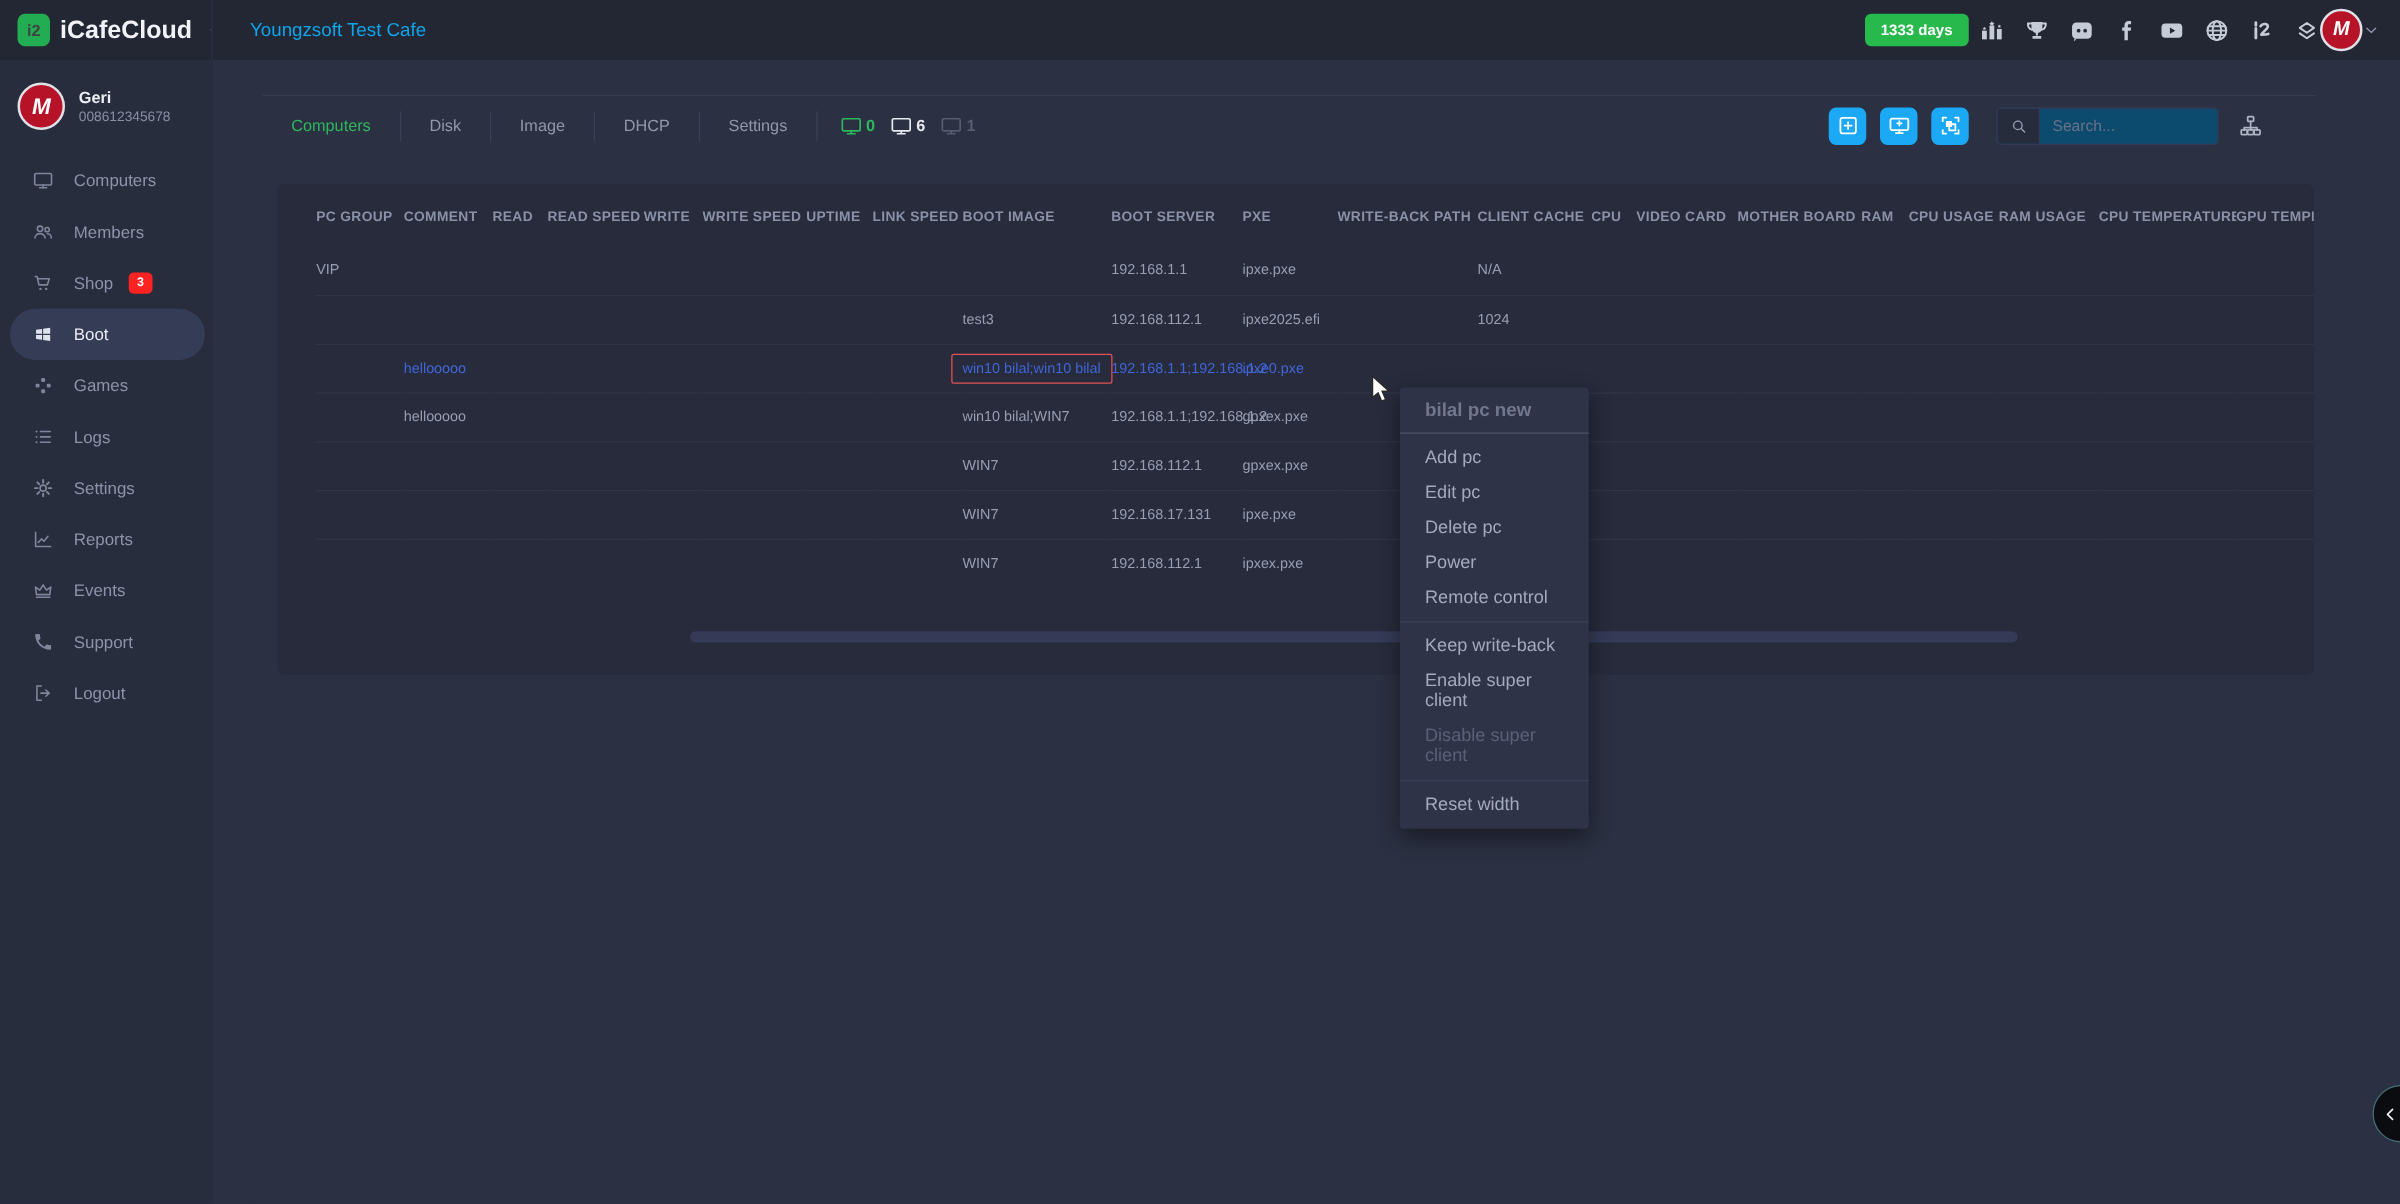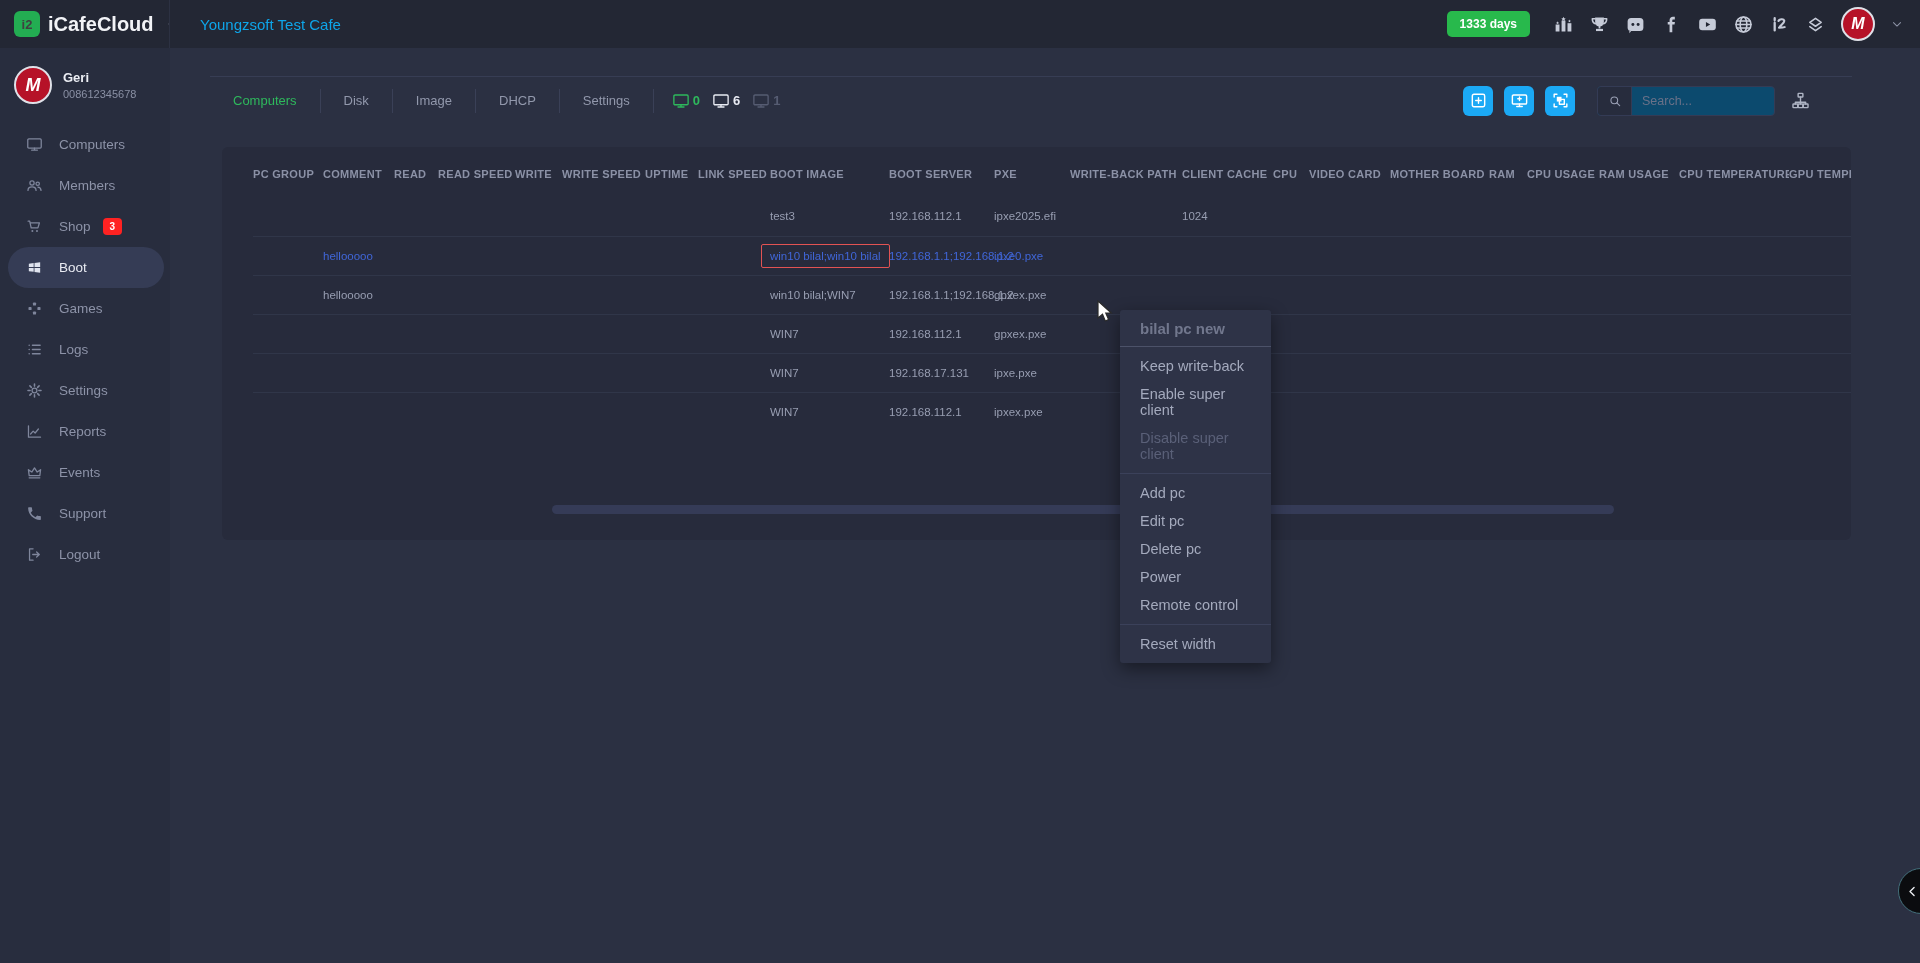--- a/index.html
+++ b/index.html
@@ -16,21 +16,21 @@
   .topbar { position:absolute; top:0; left:0; width:1920px; height:48px;
     background:#232734; display:flex; align-items:center; z-index:6; }
   .brand { width:170px; height:100%; display:flex; align-items:center;
     padding-left:14px; border-right:1px solid #2c3142; }
   .logo-mark { width:26px; height:26px; border-radius:6px; background:#23ad52;
     color:#404040; font-weight:bold; font-size:13px; display:flex;
     align-items:center; justify-content:center; flex:0 0 auto; }
   .app-name { color:#f2f3f7; font-size:20px; font-weight:bold; margin-left:8px; }
   .hamburger { width:20px; height:20px; color:#aeb3c2; margin-left:14px; cursor:pointer; }
   .cafe-title { margin-left:30px; color:#0ea5e9; font-size:15px; }
-  .top-right { margin-left:auto; display:flex; align-items:center; gap:15px; padding-right:16px; }
+  .top-right { margin-left:auto; display:flex; align-items:center; padding-right:16px; }
   .days-badge { background:#28b94c; color:#fff; font-size:12px; font-weight:bold;
     padding:6px 13px; border-radius:5px; margin-right:8px; cursor:pointer; }
   .hicon { width:21px; height:21px; color:#c6cbd8; cursor:pointer; }
   .avatar { border-radius:50%; background:#b61228; border:2px solid #dfe1e8;
     color:#fff; font-weight:bold; display:flex; align-items:center;
     justify-content:center; font-style:italic; }
   .avatar.top { width:34px; height:34px; font-size:16px; cursor:pointer; }
   .chev { width:14px; height:14px; color:#8d93a6; cursor:pointer; }
 
   
@@ -453,20 +453,43 @@
             <th>MOTHER BOARD</th>
             <th>RAM</th>
             <th>CPU USAGE</th>
             <th>RAM USAGE</th>
             <th>CPU TEMPERATURE</th>
             <th>GPU TEMPERATURE</th>
           </tr>
         </thead>
       <tbody id="table-body">
           <tr>
+            <td class="">VIP</td>
+            <td class=""></td>
+            <td class=""></td>
+            <td class=""></td>
+            <td class=""></td>
+            <td class=""></td>
+            <td class=""></td>
+            <td class=""></td>
+            <td class=""></td>
+            <td class="">192.168.1.1</td>
+            <td class="">ipxe.pxe</td>
+            <td class=""></td>
+            <td class="">N/A</td>
+            <td class=""></td>
+            <td class=""></td>
+            <td class=""></td>
+            <td class=""></td>
+            <td class=""></td>
+            <td class=""></td>
+            <td class=""></td>
+            <td class=""></td>
+          </tr>
+          <tr>
             <td class=""></td>
             <td class=""></td>
             <td class=""></td>
             <td class=""></td>
             <td class=""></td>
             <td class=""></td>
             <td class=""></td>
             <td class=""></td>
             <td class="">test3</td>
             <td class="">192.168.112.1</td>
@@ -599,31 +622,31 @@
           </tr>
         </tbody>
     </table>
     <div class="hscroll"></div>
   </div>
 </div>
 
 <div class="ctx">
   <div class="ctx-title">bilal pc new</div>
   <div id="ctx-groups">
-      <div class="ctx-group">
-        <div class="ctx-item">Keep write-back</div>
-        <div class="ctx-item">Enable super client</div>
-        <div class="ctx-item disabled">Disable super client</div>
-      </div>
       <div class="ctx-group">
         <div class="ctx-item">Add pc</div>
         <div class="ctx-item">Edit pc</div>
         <div class="ctx-item">Delete pc</div>
         <div class="ctx-item">Power</div>
         <div class="ctx-item">Remote control</div>
+      </div>
+      <div class="ctx-group">
+        <div class="ctx-item">Keep write-back</div>
+        <div class="ctx-item">Enable super client</div>
+        <div class="ctx-item disabled">Disable super client</div>
       </div>
       <div class="ctx-group">
         <div class="ctx-item">Reset width</div>
       </div>
     </div>
 </div>
 
 <div class="cursor">
   <svg viewBox="0 0 21 23">
       <path d="M2 1 L2 18 L6.5 14.3 L9.3 21 L12.6 19.5 L9.8 13 L15.3 13 Z" fill="#ffffff" stroke="#2a2a2a" stroke-width="1.2"></path>

